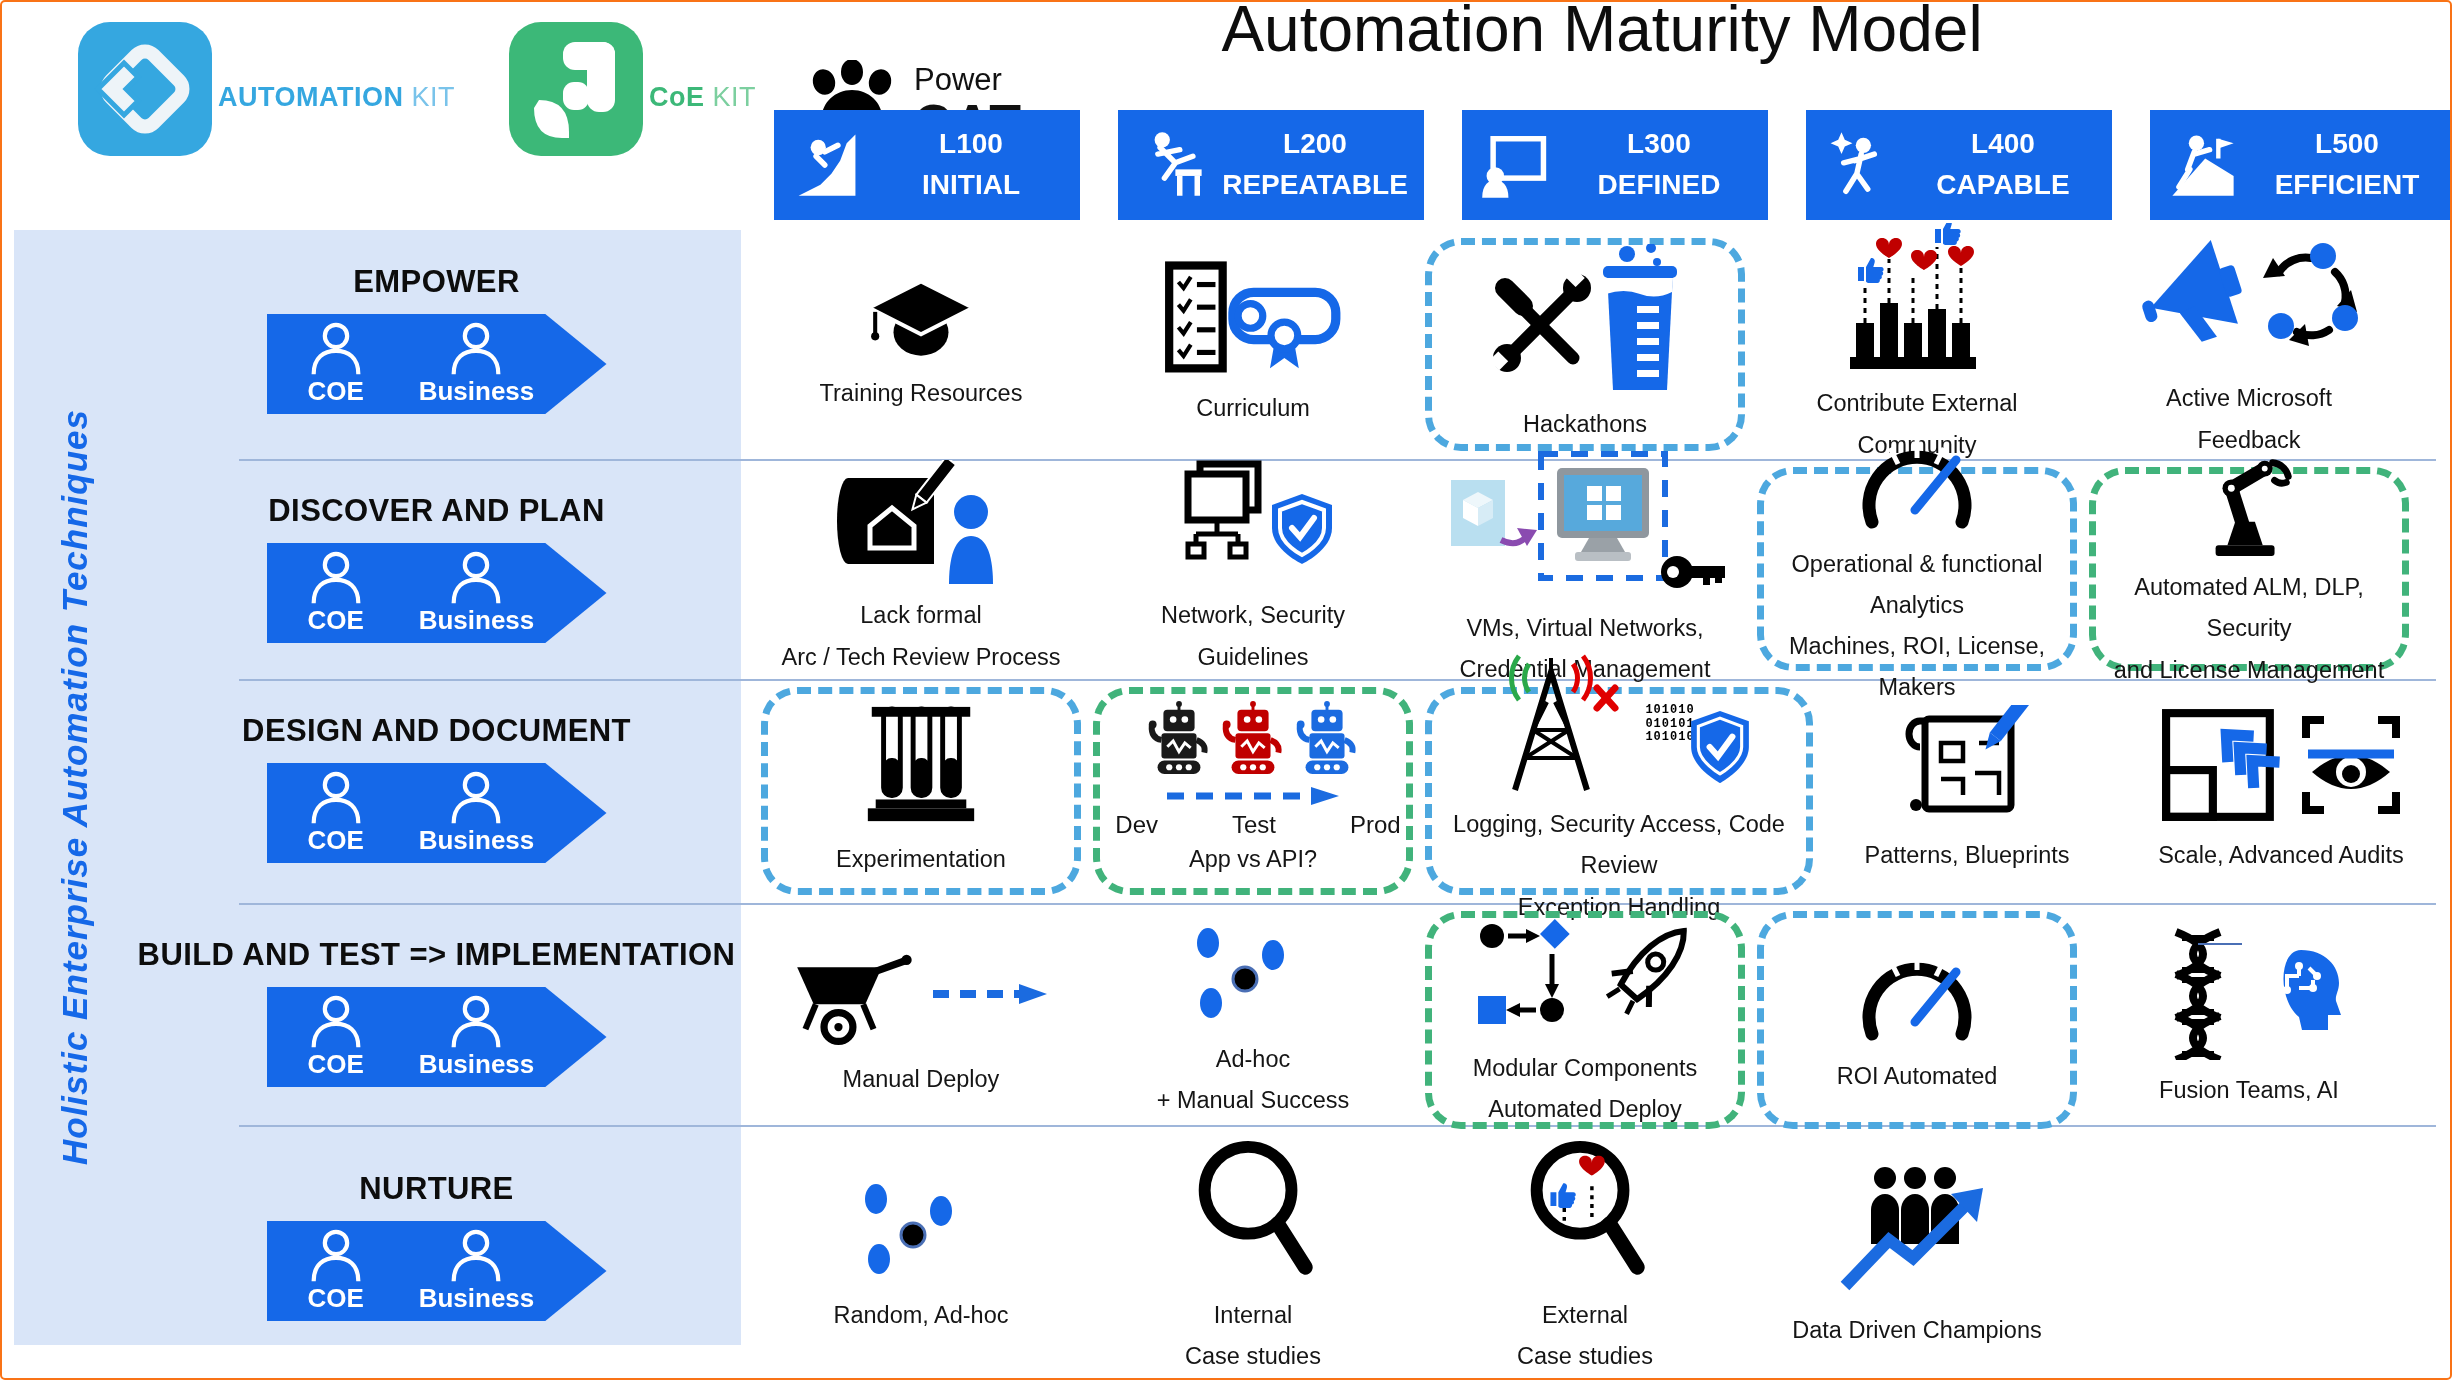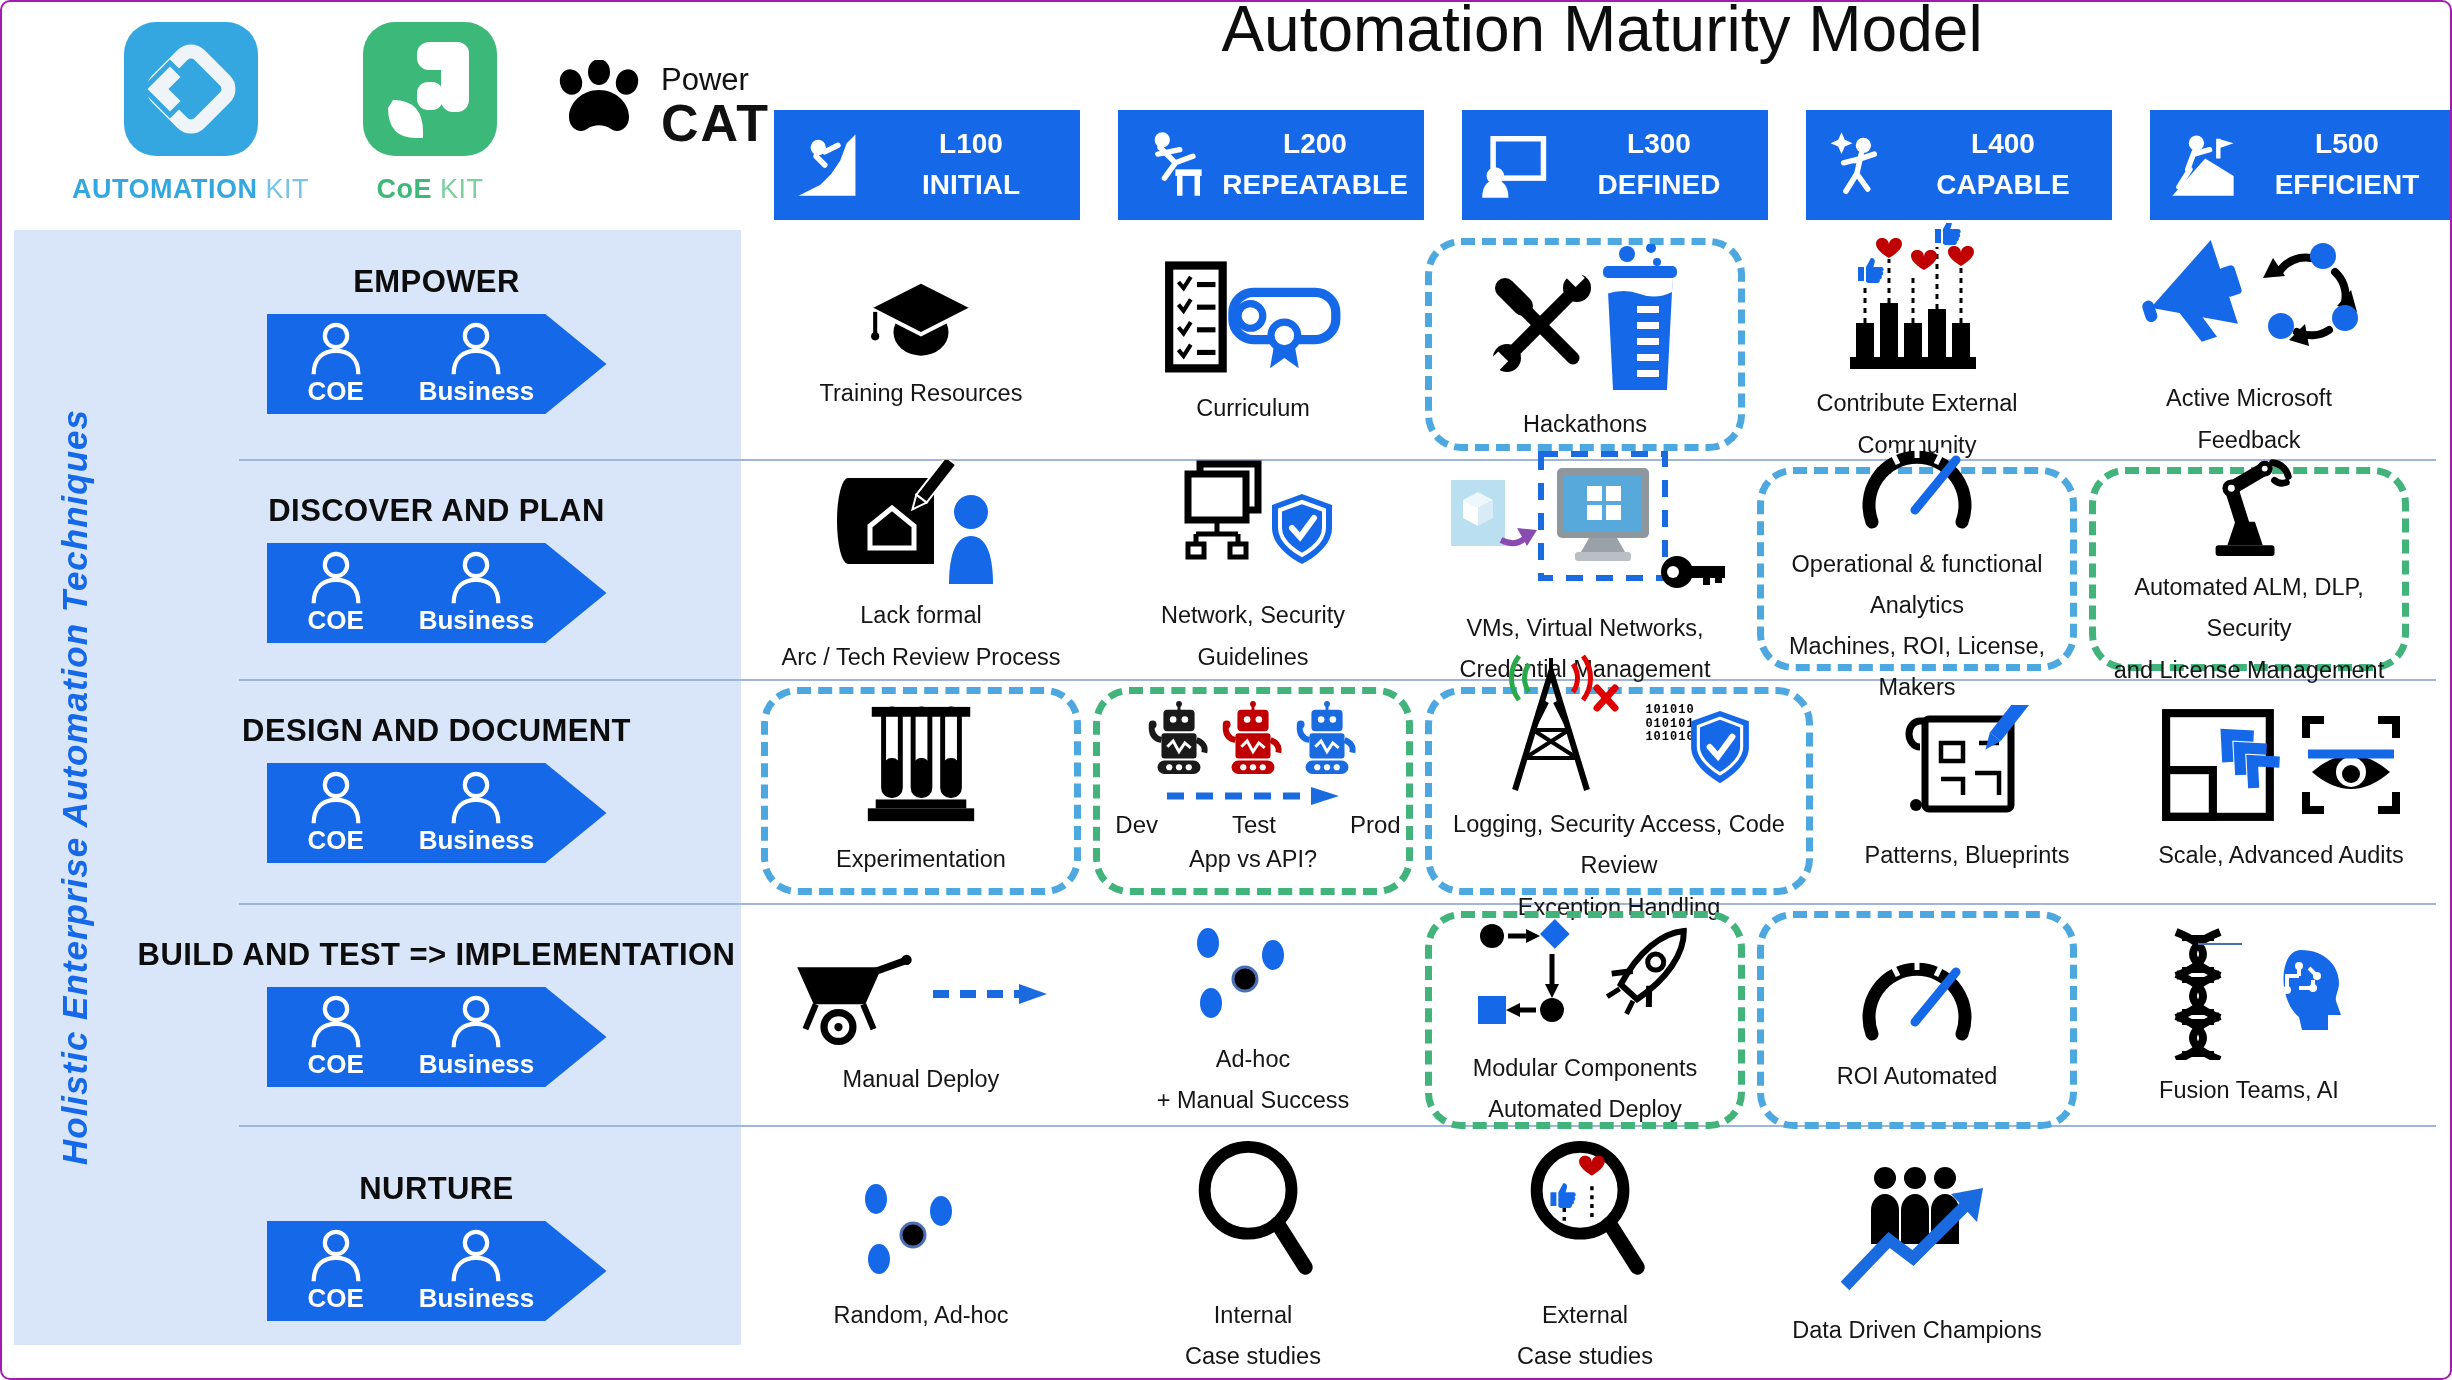--- a/index.html
+++ b/index.html
@@ -1,27 +1,27 @@
 <!DOCTYPE html>
 <html><head>
 <meta charset="utf-8">
 <style>
   :root{
     --blue:#1568e8; --lblue:#4da8df; --green:#41b37b; --sidebar:#d9e5f8;
     --kitblue:#35a7e0; --kitgreen:#3cb878; --red:#c00000; --sep:#9fb6da; --ink:#151515;
   }
   html,body{margin:0;padding:0;background:#fff;}
-  #canvas{position:relative;width:2452px;height:1380px;background:#fff;border:2px solid #a21caf;
-    border-radius:10px;overflow:hidden;font-family:"Liberation Sans",sans-serif;box-sizing:border-box;}
+  #canvas{position:relative;width:2452px;height:1380px;background:#fff;border:2px solid #f97316;
+    border-radius:5px;overflow:hidden;font-family:"Liberation Sans",sans-serif;box-sizing:border-box;}
   
   .title{position:absolute;left:760px;top:-10px;width:1680px;text-align:center;font-size:64px;
     font-weight:400;color:#0d0d0d;letter-spacing:0px;}
   
   #logos{position:absolute;left:70px;top:18px;display:flex;align-items:flex-start;}
-  .logoblock{display:flex;flex-direction:column;align-items:center;margin-right:48px;}
+  .logoblock{display:flex;flex-direction:row;align-items:center;margin-right:48px;}
   .logolabel{margin-top:10px;font-size:27px;font-weight:700;letter-spacing:.5px;}
   .ak1{color:var(--kitblue);} .ak2{color:#79c3ea;font-weight:400;margin-left:8px;}
   .ck1{color:var(--kitgreen);} .ck2{color:#7ccf9f;font-weight:400;margin-left:8px;}
   #powercat{display:flex;align-items:center;margin-top:40px;}
   .pc-text{margin-left:14px;line-height:1;}
   .pc1{font-size:31px;color:#111;} .pc2{font-size:52px;font-weight:800;color:#111;letter-spacing:2px;margin-top:2px;}
   
   #levels{position:absolute;left:772px;top:108px;display:flex;gap:38px;}
   .level{width:306px;height:110px;background:var(--blue);color:#fff;display:flex;align-items:center;}
   .level svg{margin-left:18px;flex:none;}

